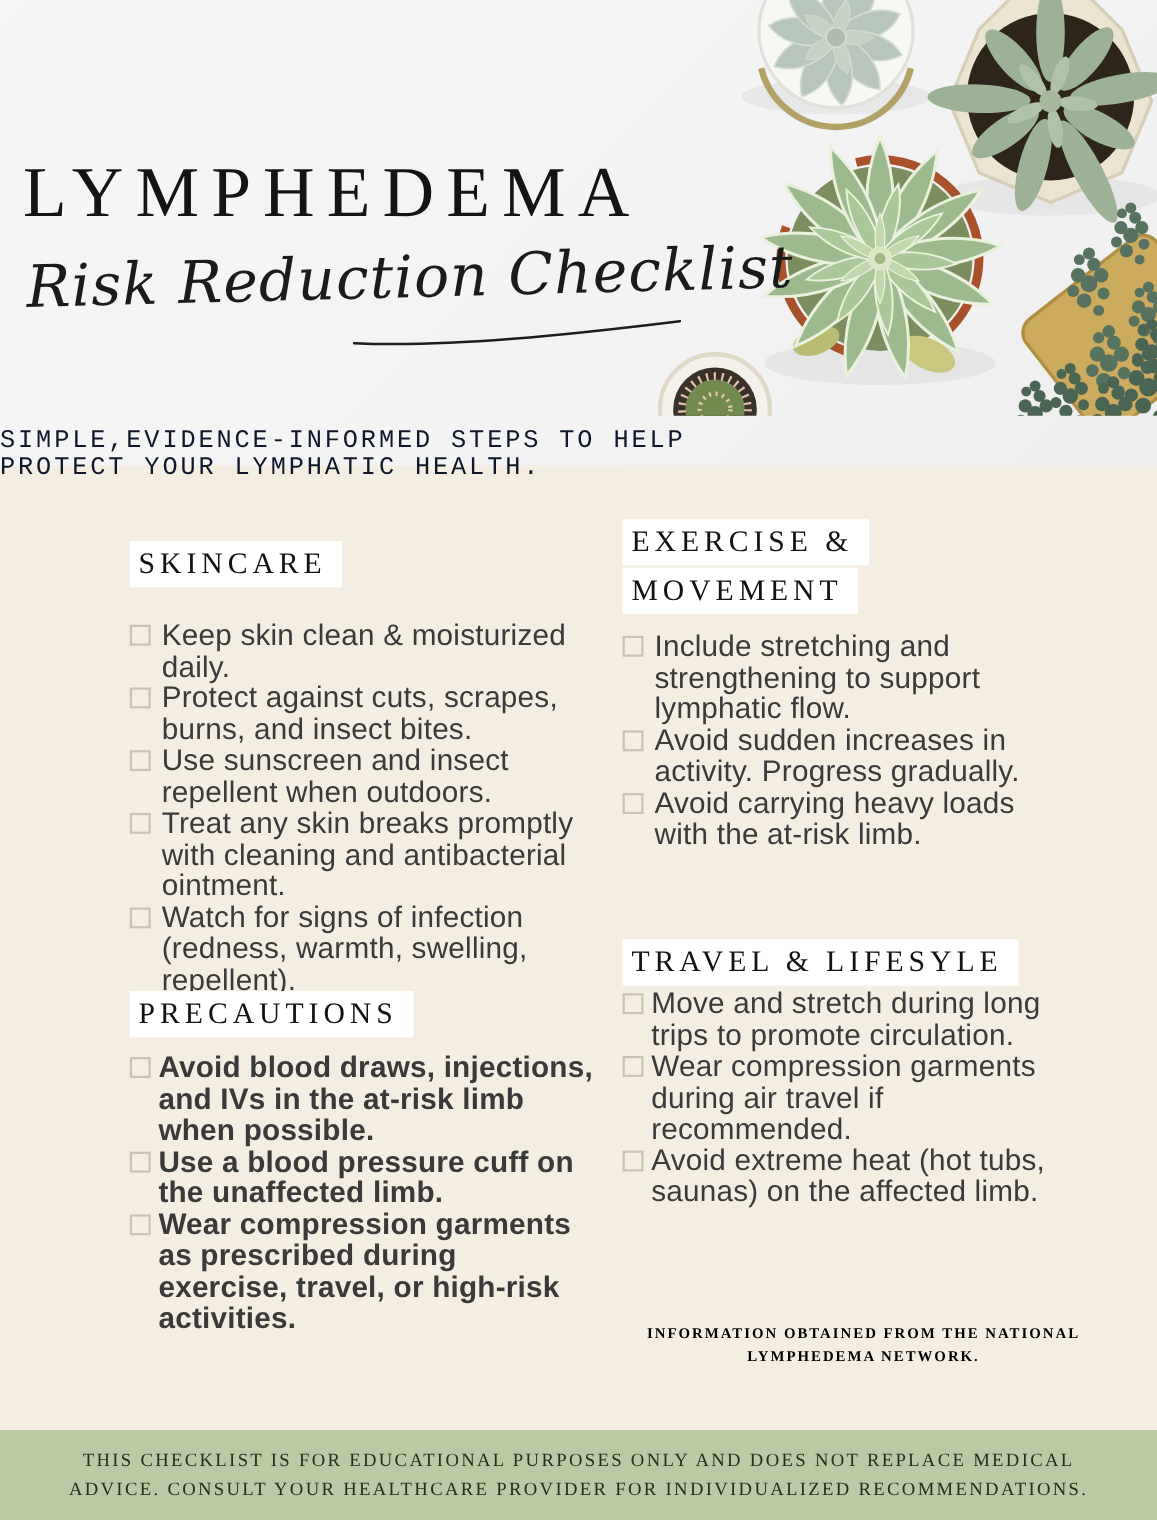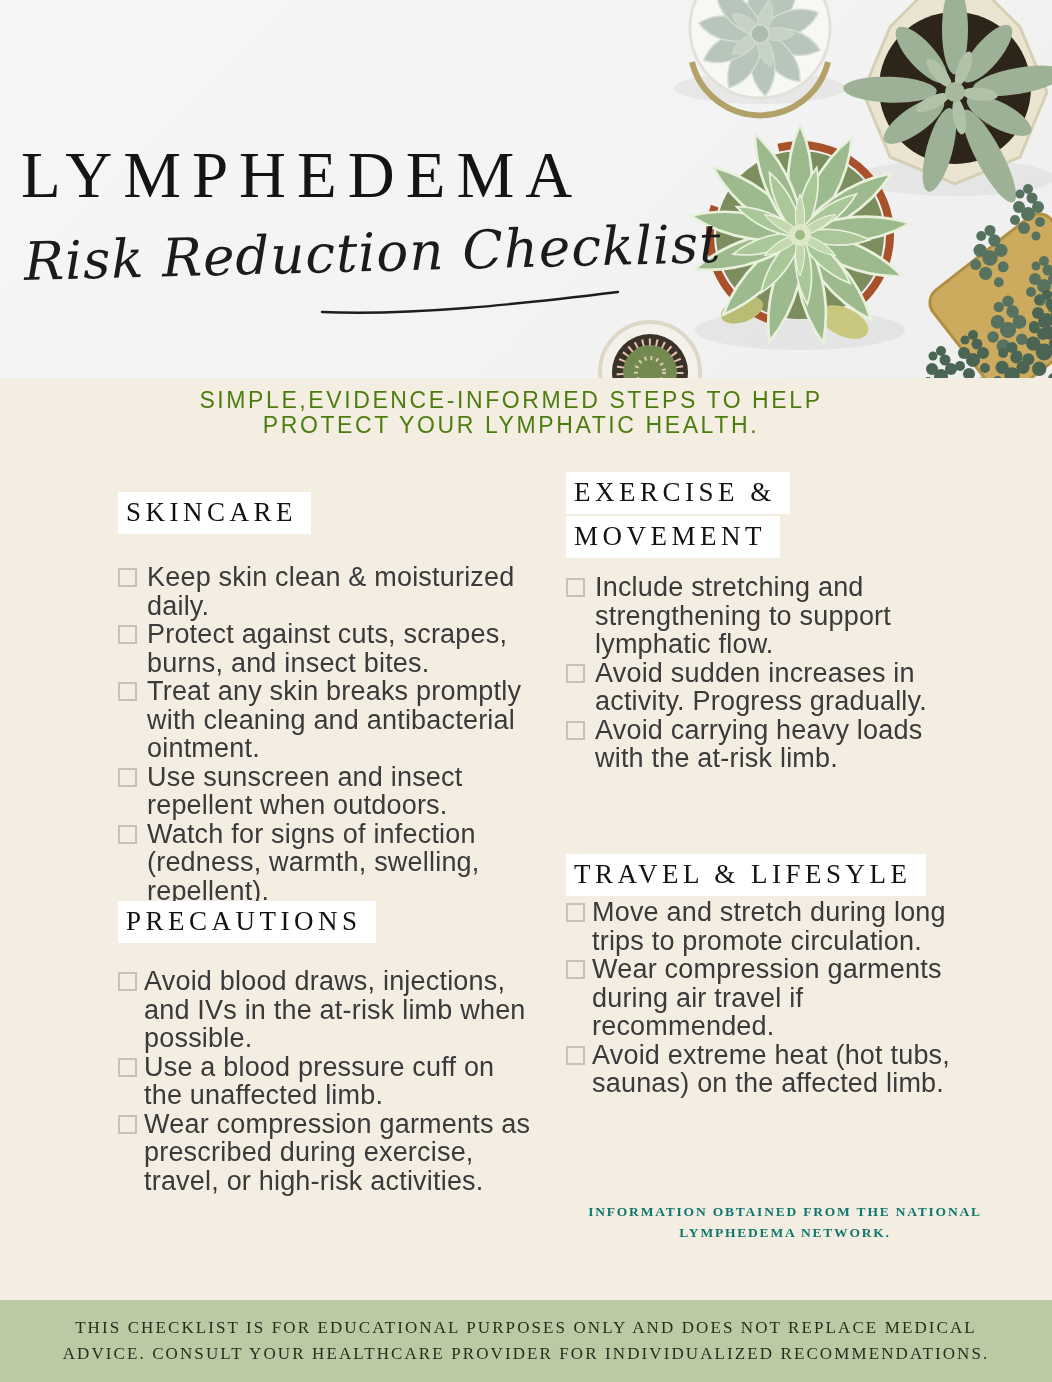--- a/index.html
+++ b/index.html
@@ -7,62 +7,61 @@
   body {
     position:relative;
     width:1052px; height:1382px;
     background:#f3eee1;
     font-family:"Liberation Sans", sans-serif;
     overflow:hidden;
     color:#353535;
   }
   
   .header {
-    position:absolute; top:0; left:0; width:1052px; height:378px;
+    position:absolute; top:0; left:0; width:1052px; height:423px;
     background:linear-gradient(135deg,#f6f6f7 0%,#f3f3f4 60%,#eeeeef 100%);
   }
   .photo { position:absolute; top:0; right:0; }
   .page-title {
     position:absolute; left:21px; top:138px;
     font-family:"Liberation Serif", serif;
     font-size:65px; font-weight:500; letter-spacing:11px;
     color:#141414; white-space:nowrap;
   }
   .script-subtitle {
     position:absolute; left:24px; top:222px;
     font-family:"DejaVu Serif", serif; font-style:italic;
     font-size:53px; font-weight:500; letter-spacing:1px;
     color:#1b1b1b; white-space:nowrap; transform:rotate(-1.5deg);
   }
   .flourish { position:absolute; left:320px; top:290px; }
   
   .tagline {
     position:absolute; top:388px; left:0; width:1022px;
-    text-align:center;
-    font-family:Liberation Sans, sans-serif;
+    font-family:Liberation Mono, monospace;
     font-size:23px; letter-spacing:2.6px; line-height:1.1;
-    color:#4d7c0f; font-weight:500;
+    color:#0f172a; font-weight:500;
   }
   
   .section { position:absolute; }
   .sec-skincare { left:118px; top:492px; width:432px; }
   .sec-exercise { left:566px; top:472px; width:446px; }
   .sec-medical  { left:118px; top:901px; width:432px; }
   .sec-travel   { left:566px; top:854px; width:446px; }
   .sec-title-line {
     display:table; background:#ffffff;
     font-family:"Liberation Serif", serif;
     font-size:27px; font-weight:500; letter-spacing:4.5px;
     color:#121212; padding:5px 14px 6px 8px; margin-bottom:2px;
     white-space:nowrap;
   }
   .check-list { list-style:none; }
   .sec-skincare .check-list { margin-top:29px; }
   .sec-exercise .check-list { margin-top:15px; }
-  .sec-medical  .check-list { margin-top:24px; }
+  .sec-medical  .check-list { margin-top:13px;font-weight:bold; }
   .sec-travel   .check-list { }
   .check-row { display:flex; align-items:flex-start; }
   .checkbox {
     width:19px; height:19px; flex:0 0 19px;
     border:2px solid #c7c2b4; background:transparent;
     margin:5px 10px 0 0; cursor:pointer;
   }
   .check-label {
     font-size:27px; line-height:28.5px; letter-spacing:0.2px; color:#3a3a3a;
   }
@@ -70,21 +69,21 @@
   .sec-exercise .check-label { max-width:366px; }
   .sec-medical  .check-label { max-width:396px; }
   .sec-travel   .check-label { max-width:388px; }
   .sec-medical .checkbox, .sec-travel .checkbox { margin-right:7px; }
   
   .source-note {
     position:absolute; left:553px; top:1202px; width:464px;
     text-align:center;
     font-family:"Liberation Serif", serif;
     font-size:13.5px; font-weight:700; letter-spacing:1.8px;
-    line-height:1.55; color:#0f766e;
+    line-height:1.55; color:#000000;
   }
   
   .disclaimer-bar {
     position:absolute; left:0; bottom:0; width:1052px; height:82px;
     background:#b9caa4;
     display:flex; flex-direction:column; justify-content:center;
     text-align:center;
   }
   .disclaimer-line {
     font-family:"Liberation Serif", serif;
@@ -262,25 +261,25 @@
     <li class="check-row">
       <span class="checkbox"></span>
       <span class="check-label">Keep skin clean &amp; moisturized daily.</span>
     </li>
     <li class="check-row">
       <span class="checkbox"></span>
       <span class="check-label">Protect against cuts, scrapes, burns, and insect bites.</span>
     </li>
     <li class="check-row">
       <span class="checkbox"></span>
+      <span class="check-label">Use sunscreen and insect repellent when outdoors.</span>
+    </li>
+    <li class="check-row">
+      <span class="checkbox"></span>
       <span class="check-label">Treat any skin breaks promptly with cleaning and antibacterial ointment.</span>
-    </li>
-    <li class="check-row">
-      <span class="checkbox"></span>
-      <span class="check-label">Use sunscreen and insect repellent when outdoors.</span>
     </li>
     <li class="check-row">
       <span class="checkbox"></span>
       <span class="check-label">Watch for signs of infection (redness, warmth, swelling, repellent).</span>
     </li>
   </ul>
 </div>
 
 <div class="section sec-exercise">
   <div class="sec-title-line">EXERCISE &amp;</div>

